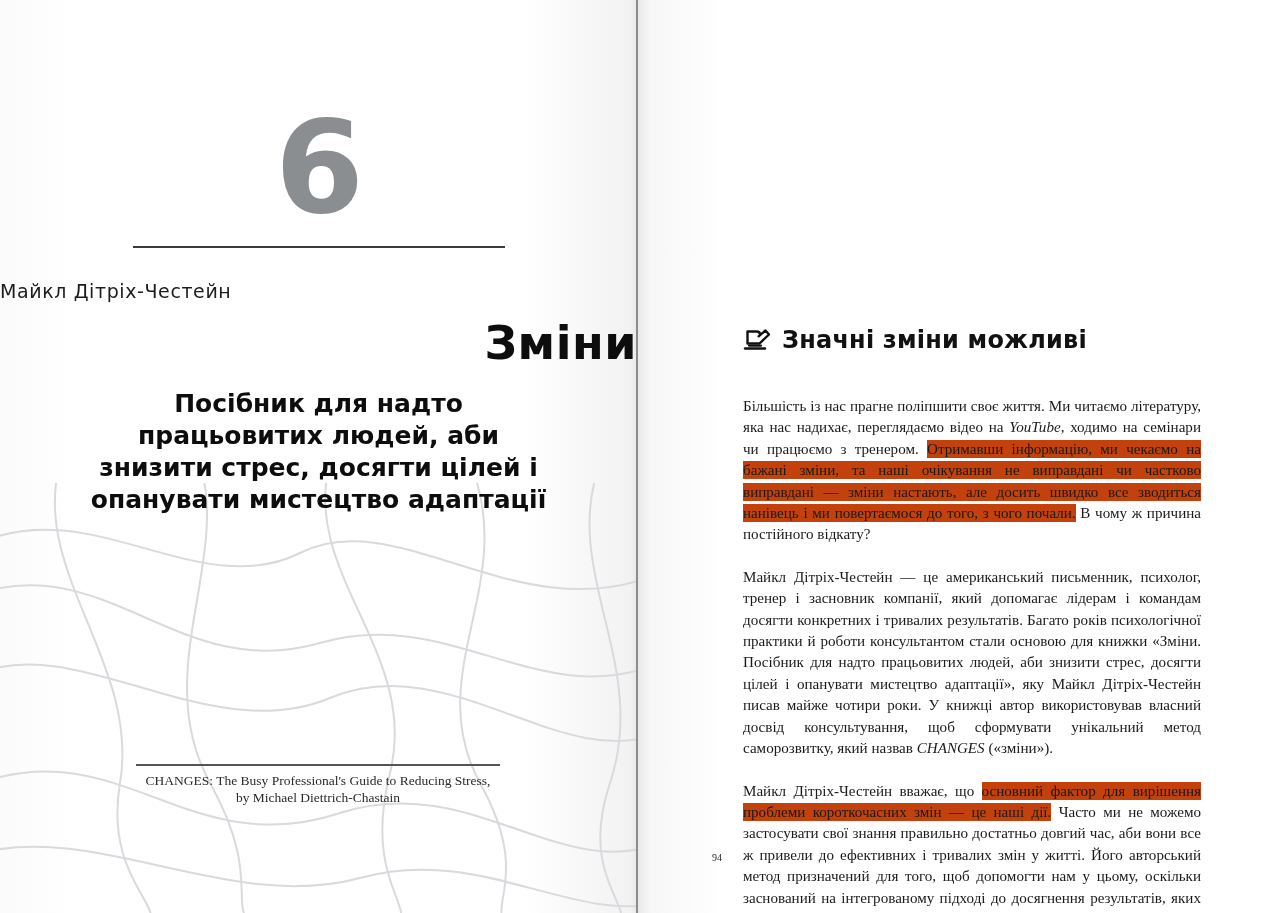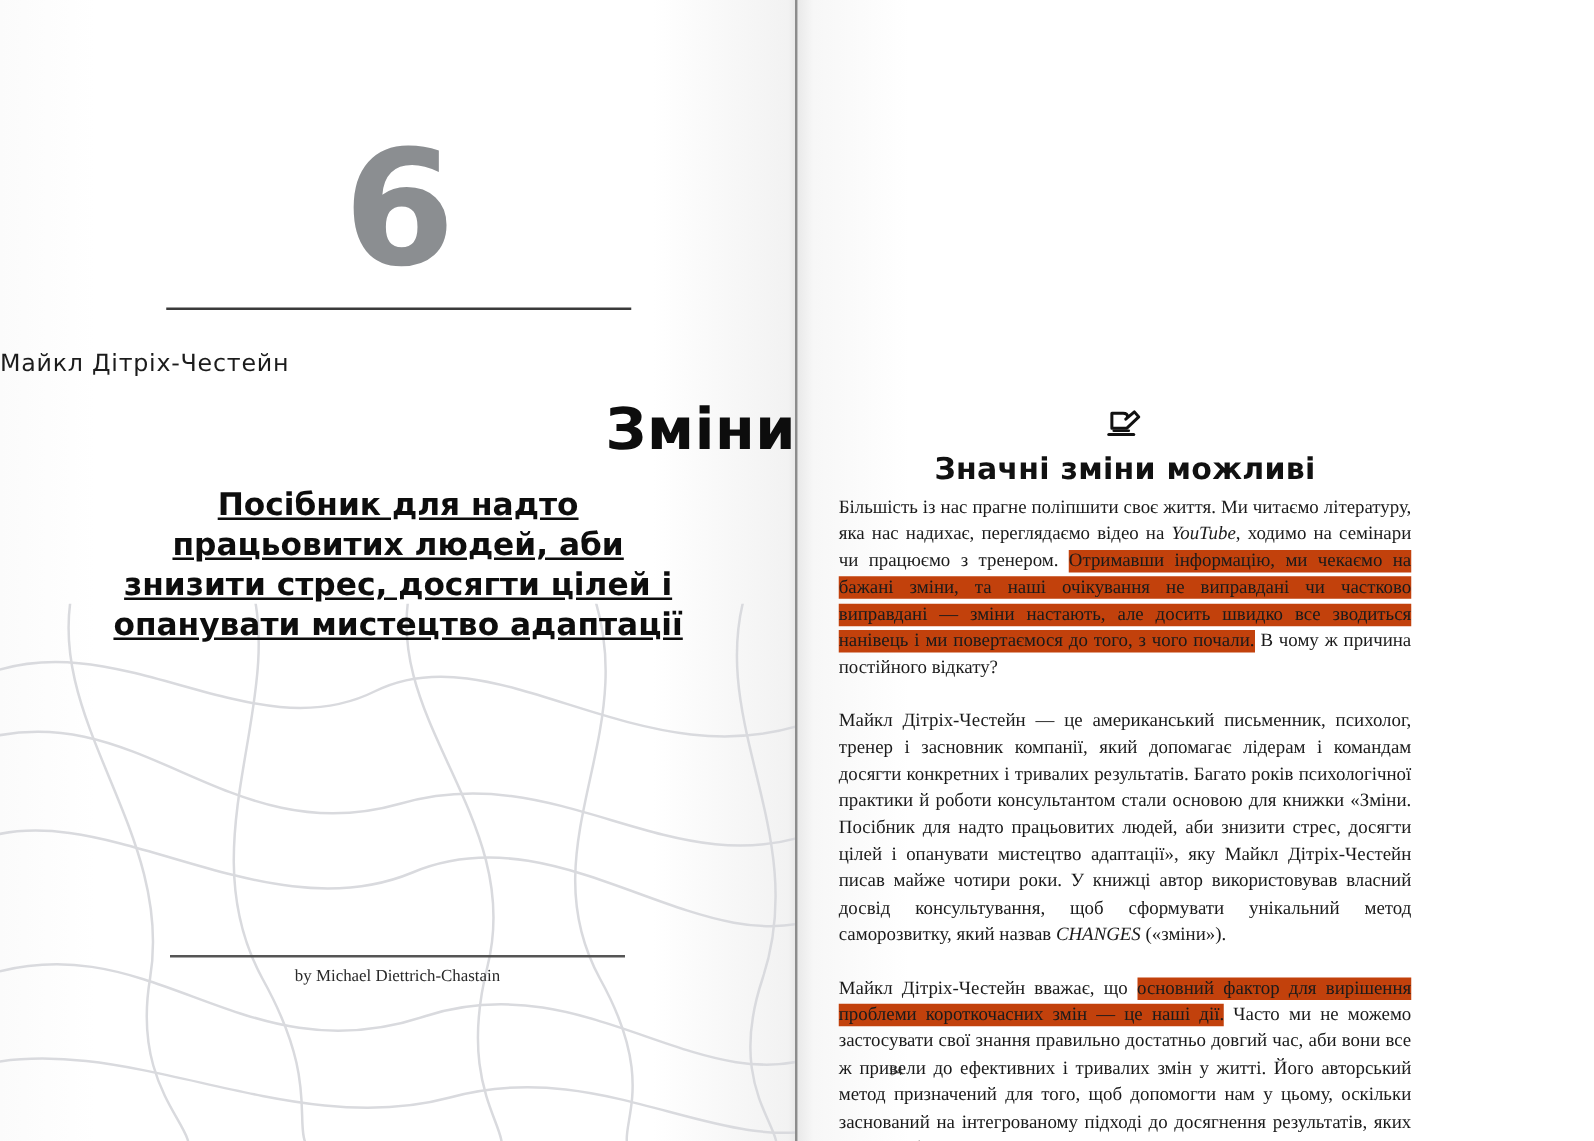--- a/index.html
+++ b/index.html
@@ -102,21 +102,20 @@
   }
   .book-subtitle {
     font-family: "DejaVu Sans", "Liberation Sans", sans-serif;
     font-weight: 700;
     font-size: 25px;
     line-height: 1.28;
     color: #0d0d0d;
     text-align: center;
     margin: 18px auto 0 auto;
     width: 460px;
-    text-decoration: underline;
   }
 
   
   .orig-block {
     position: absolute;
     left: 136px;
     top: 764px;
     width: 364px;
     z-index: 3;
   }
@@ -130,24 +129,23 @@
     font-family: "Liberation Serif", "DejaVu Serif", serif;
     font-size: 13.5px;
     line-height: 1.25;
     color: #2a2a2a;
     text-align: center;
   }
 
   
   .rp {
     position: absolute;
-    left: 671px;
+    left: 743px;
     width: 458px;
     z-index: 3;
-    flex-direction: column;
   }
   .section-head {
     top: 326px;
     display: flex;
     align-items: center;
     gap: 9px;
   }
   .head-icon {
     display: inline-block;
     width: 30px;
@@ -222,20 +220,21 @@
       <div class="chapter-number">6</div>
       <div class="rule-top"></div>
       <div class="author-line">Майкл Дітріх-Честейн</div>
       <div class="book-title">Зміни</div>
       <div class="book-subtitle">Посібник для надто працьовитих людей, аби знизити стрес, досягти цілей і опанувати мистецтво адаптації</div>
     </div>
 
     <div class="orig-block">
       <div class="rule-orig"></div>
       <div class="orig-title">
+        <div>CHANGES: The Busy Professional's Guide to Reducing Stress,</div>
         <div>by Michael Diettrich-Chastain</div>
       </div>
     </div>
   </div>
 
   <div class="page page-right"></div>
 
   <div class="gutter"></div>
 
   <div class="rp section-head">

